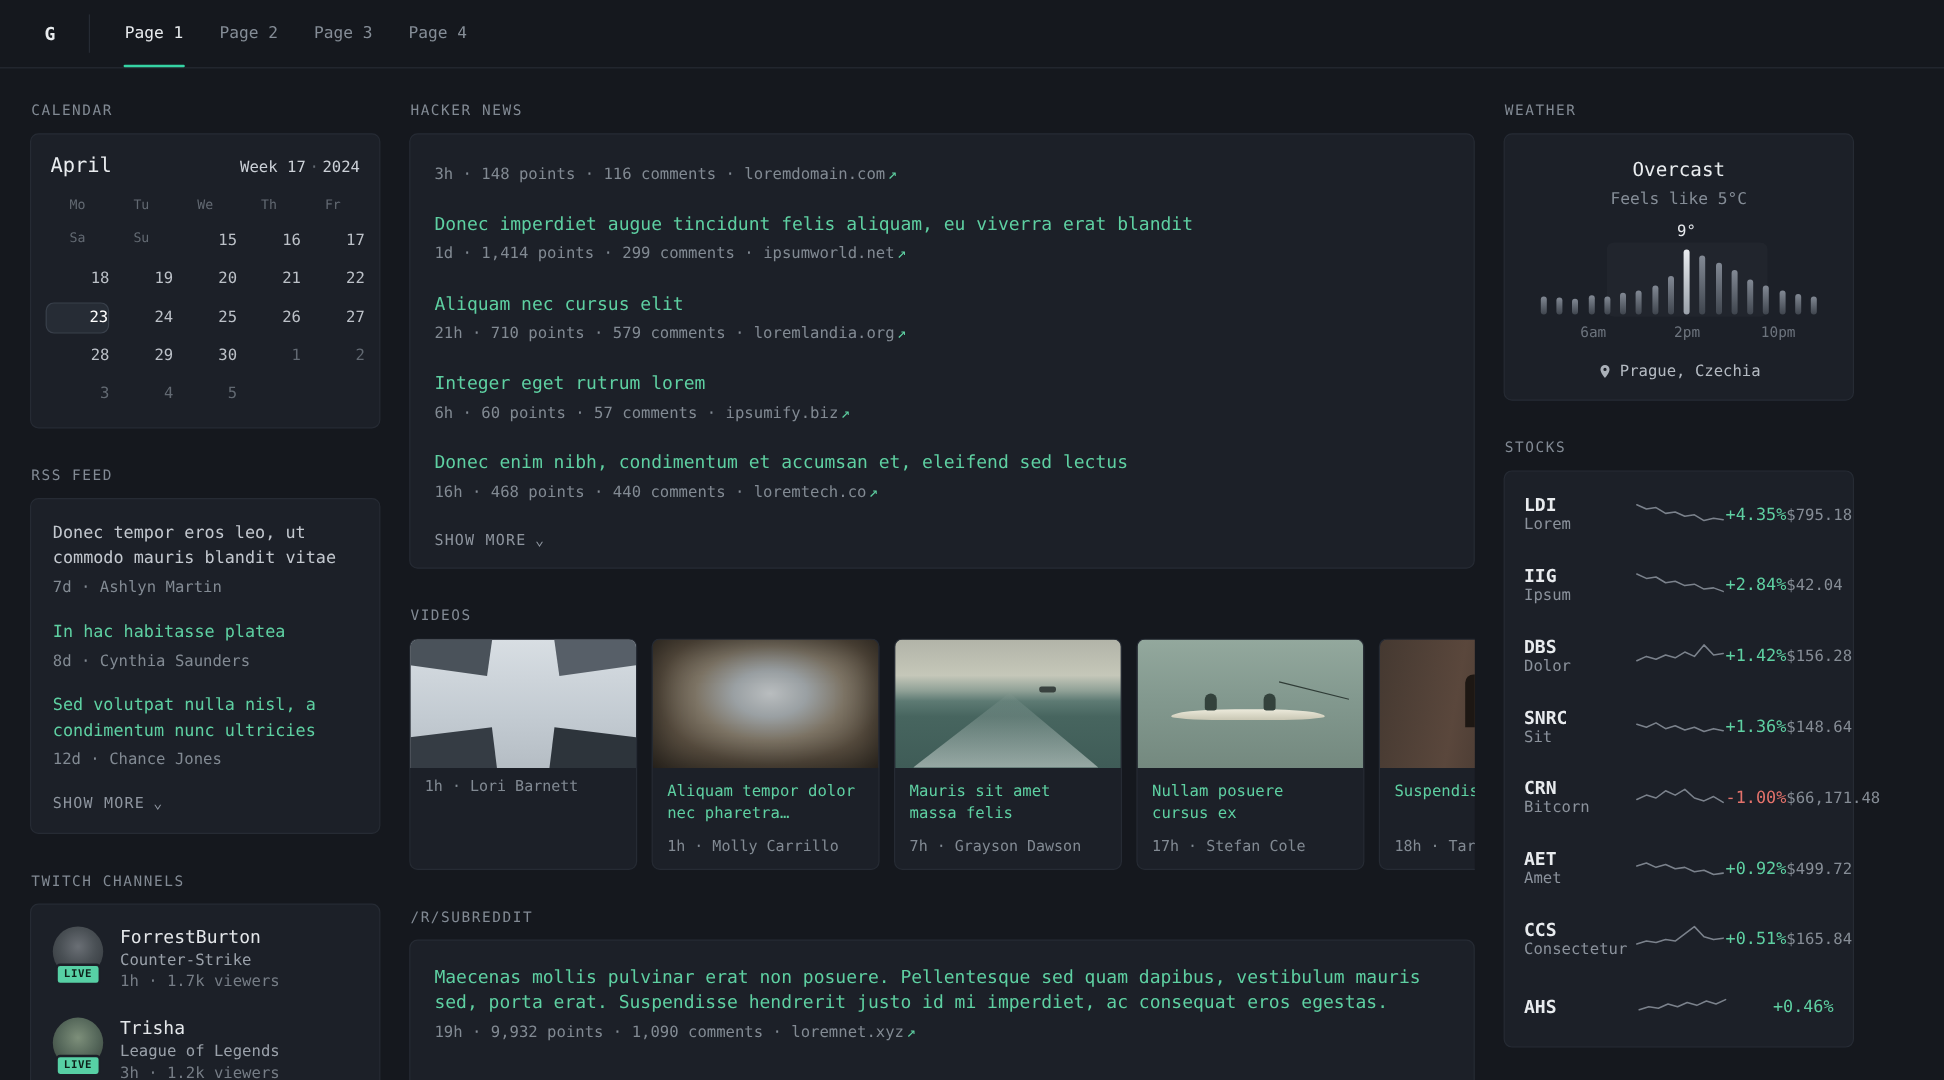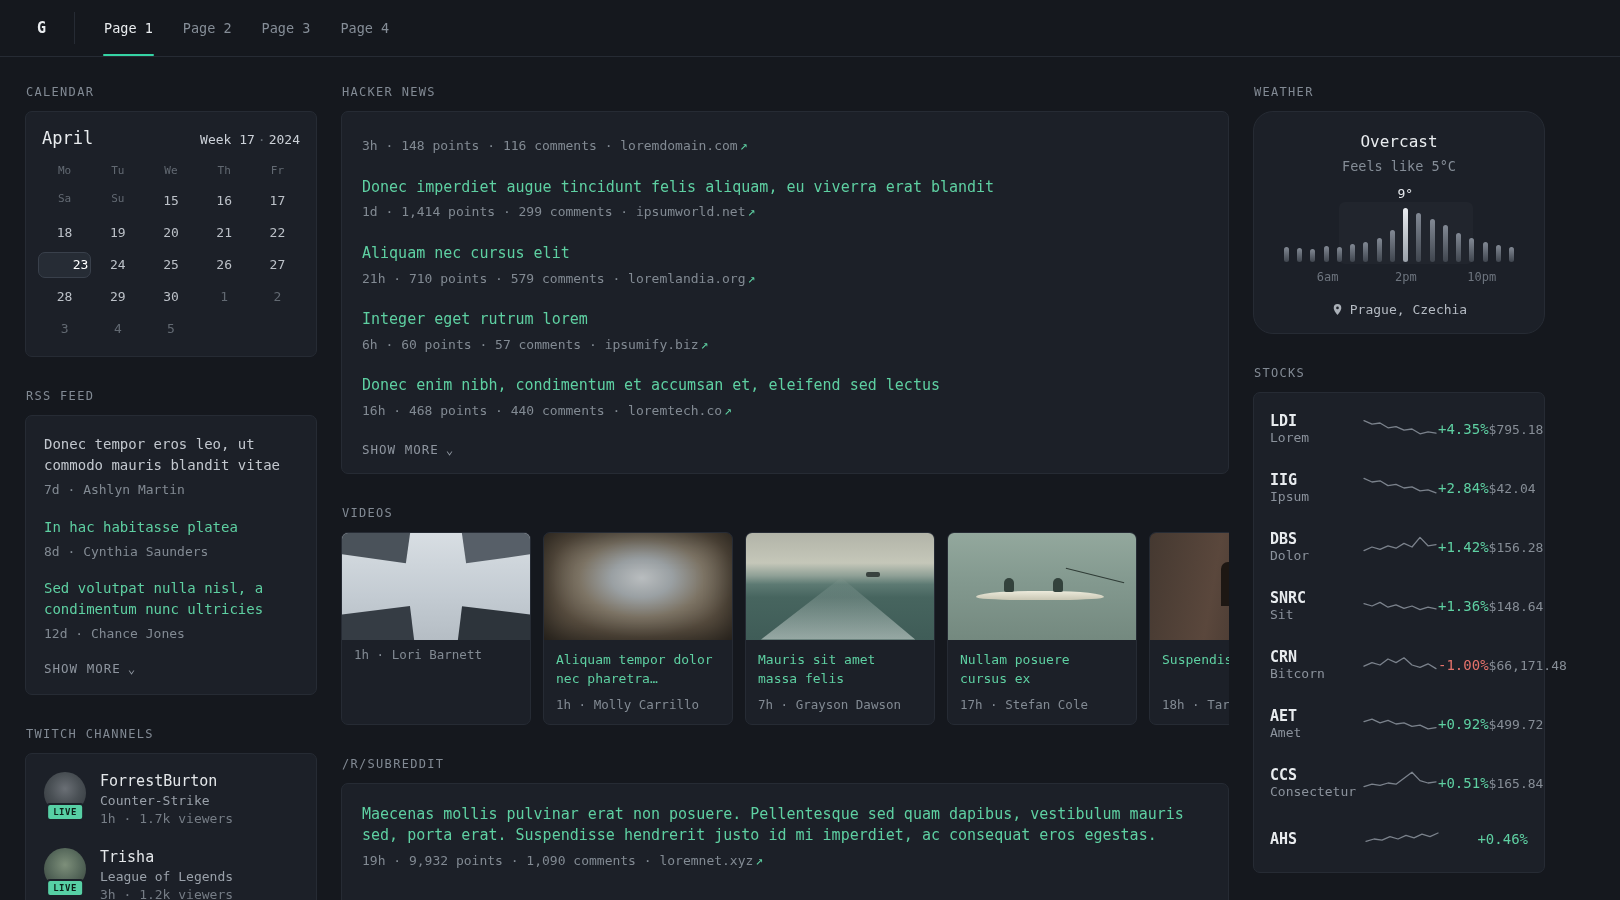--- a/index.html
+++ b/index.html
@@ -34,21 +34,21 @@
   .widget{margin-bottom:32px;}
   .card{background:var(--card);border:1px solid var(--border);border-radius:7px;}
 
   
   .cal-head{display:flex;justify-content:space-between;align-items:baseline;padding:16px 16px 8px;}
   .cal-month{font-size:17px;color:var(--bright);}
   .cal-week{font-size:13px;color:#ccd1d8;}
   .cal-week .dot{color:var(--dim);padding:0 3px;}
   .cal-grid{display:grid;grid-template-columns:repeat(5,1fr);row-gap:6px;padding:4px 12px 14px;text-align:center;}
   .cal-dow{font-size:11px;color:var(--dim);line-height:22px;}
-  .cal-day{font-size:13px;color:#bcc1c8;line-height:26px;height:26px;}
+  .cal-day{font-size:13px;color:#bcc1c8;line-height:26px;height:26px;text-align:right;}
   .cal-day.muted{color:var(--dim);}
   .cal-day.selected{background:#262c35;border:1px solid #39404b;border-radius:7px;color:#fff;line-height:24px;padding-left:32px;}
 
   
   .feed-card{padding:18px;}
   .feed-item{margin-bottom:17px;}
   .feed-title{display:block;color:var(--teal);font-size:14px;line-height:1.5;}
   .feed-title.visited{color:#c3c8cf;}
   .meta{color:#828a93;font-size:13px;margin-top:4px;line-height:1.5;}
   .show-more{display:flex;align-items:center;gap:7px;color:#8e959f;font-size:12.5px;letter-spacing:1px;margin-top:4px;}
@@ -91,21 +91,21 @@
   .th4{background:linear-gradient(180deg,#93a89d 0%,#83998f 45%,#74897f 100%);}
   .th4 .canoe{position:absolute;left:15%;top:55%;width:68%;height:9px;background:linear-gradient(180deg,#eceadb,#c9c7b4);border-radius:50% 50% 40% 40%/80% 80% 40% 40%;}
   .th4 .fig{position:absolute;width:10px;height:14px;background:#33423c;border-radius:5px 5px 2px 2px;top:calc(55% - 13px);}
   .th4 .f1{left:30%;}
   .th4 .f2{left:56%;}
   .th4 .rod{position:absolute;left:62%;top:40%;width:32%;height:1px;background:#2f3b36;transform:rotate(14deg);}
   .th5{background:linear-gradient(100deg,#453931 0%,#5a473c 35%,#3a2f2a 70%,#241d1a 100%);}
   .th5 .fig{position:absolute;left:38%;top:28%;width:16px;height:44px;background:#1d1713;border-radius:7px 7px 0 0;}
 
   
-  .weather-card{padding:20px 16px 16px;text-align:center;border-radius:20px;}
+  .weather-card{padding:20px 16px 16px;text-align:center;}
   .cond{font-size:16px;color:var(--bright);}
   .feels{font-size:13.5px;color:var(--muted);margin-top:7px;}
   .wchart{position:relative;height:54px;margin:34px 14px 4px;display:flex;justify-content:space-between;align-items:flex-end;}
   .wband{position:absolute;left:24%;right:18%;top:-6px;bottom:-2px;background:rgba(255,255,255,.025);border-radius:6px;}
   .wbar{position:relative;width:5px;border-radius:3px;background:linear-gradient(180deg,#828994,#3f454e);}
   .wbar.peak{background:linear-gradient(180deg,#e9ecf0,#9aa1aa);}
   .peak-label{position:absolute;top:-22px;transform:translateX(-50%);font-size:13px;color:#e6e9ed;}
   .waxis{position:relative;height:16px;margin:8px 14px 0;}
   .waxis span{position:absolute;top:0;transform:translateX(-50%);font-size:12px;color:#6d747e;}
   .wloc{display:flex;justify-content:center;align-items:center;gap:6px;margin-top:16px;color:#b4bac2;font-size:13px;}

